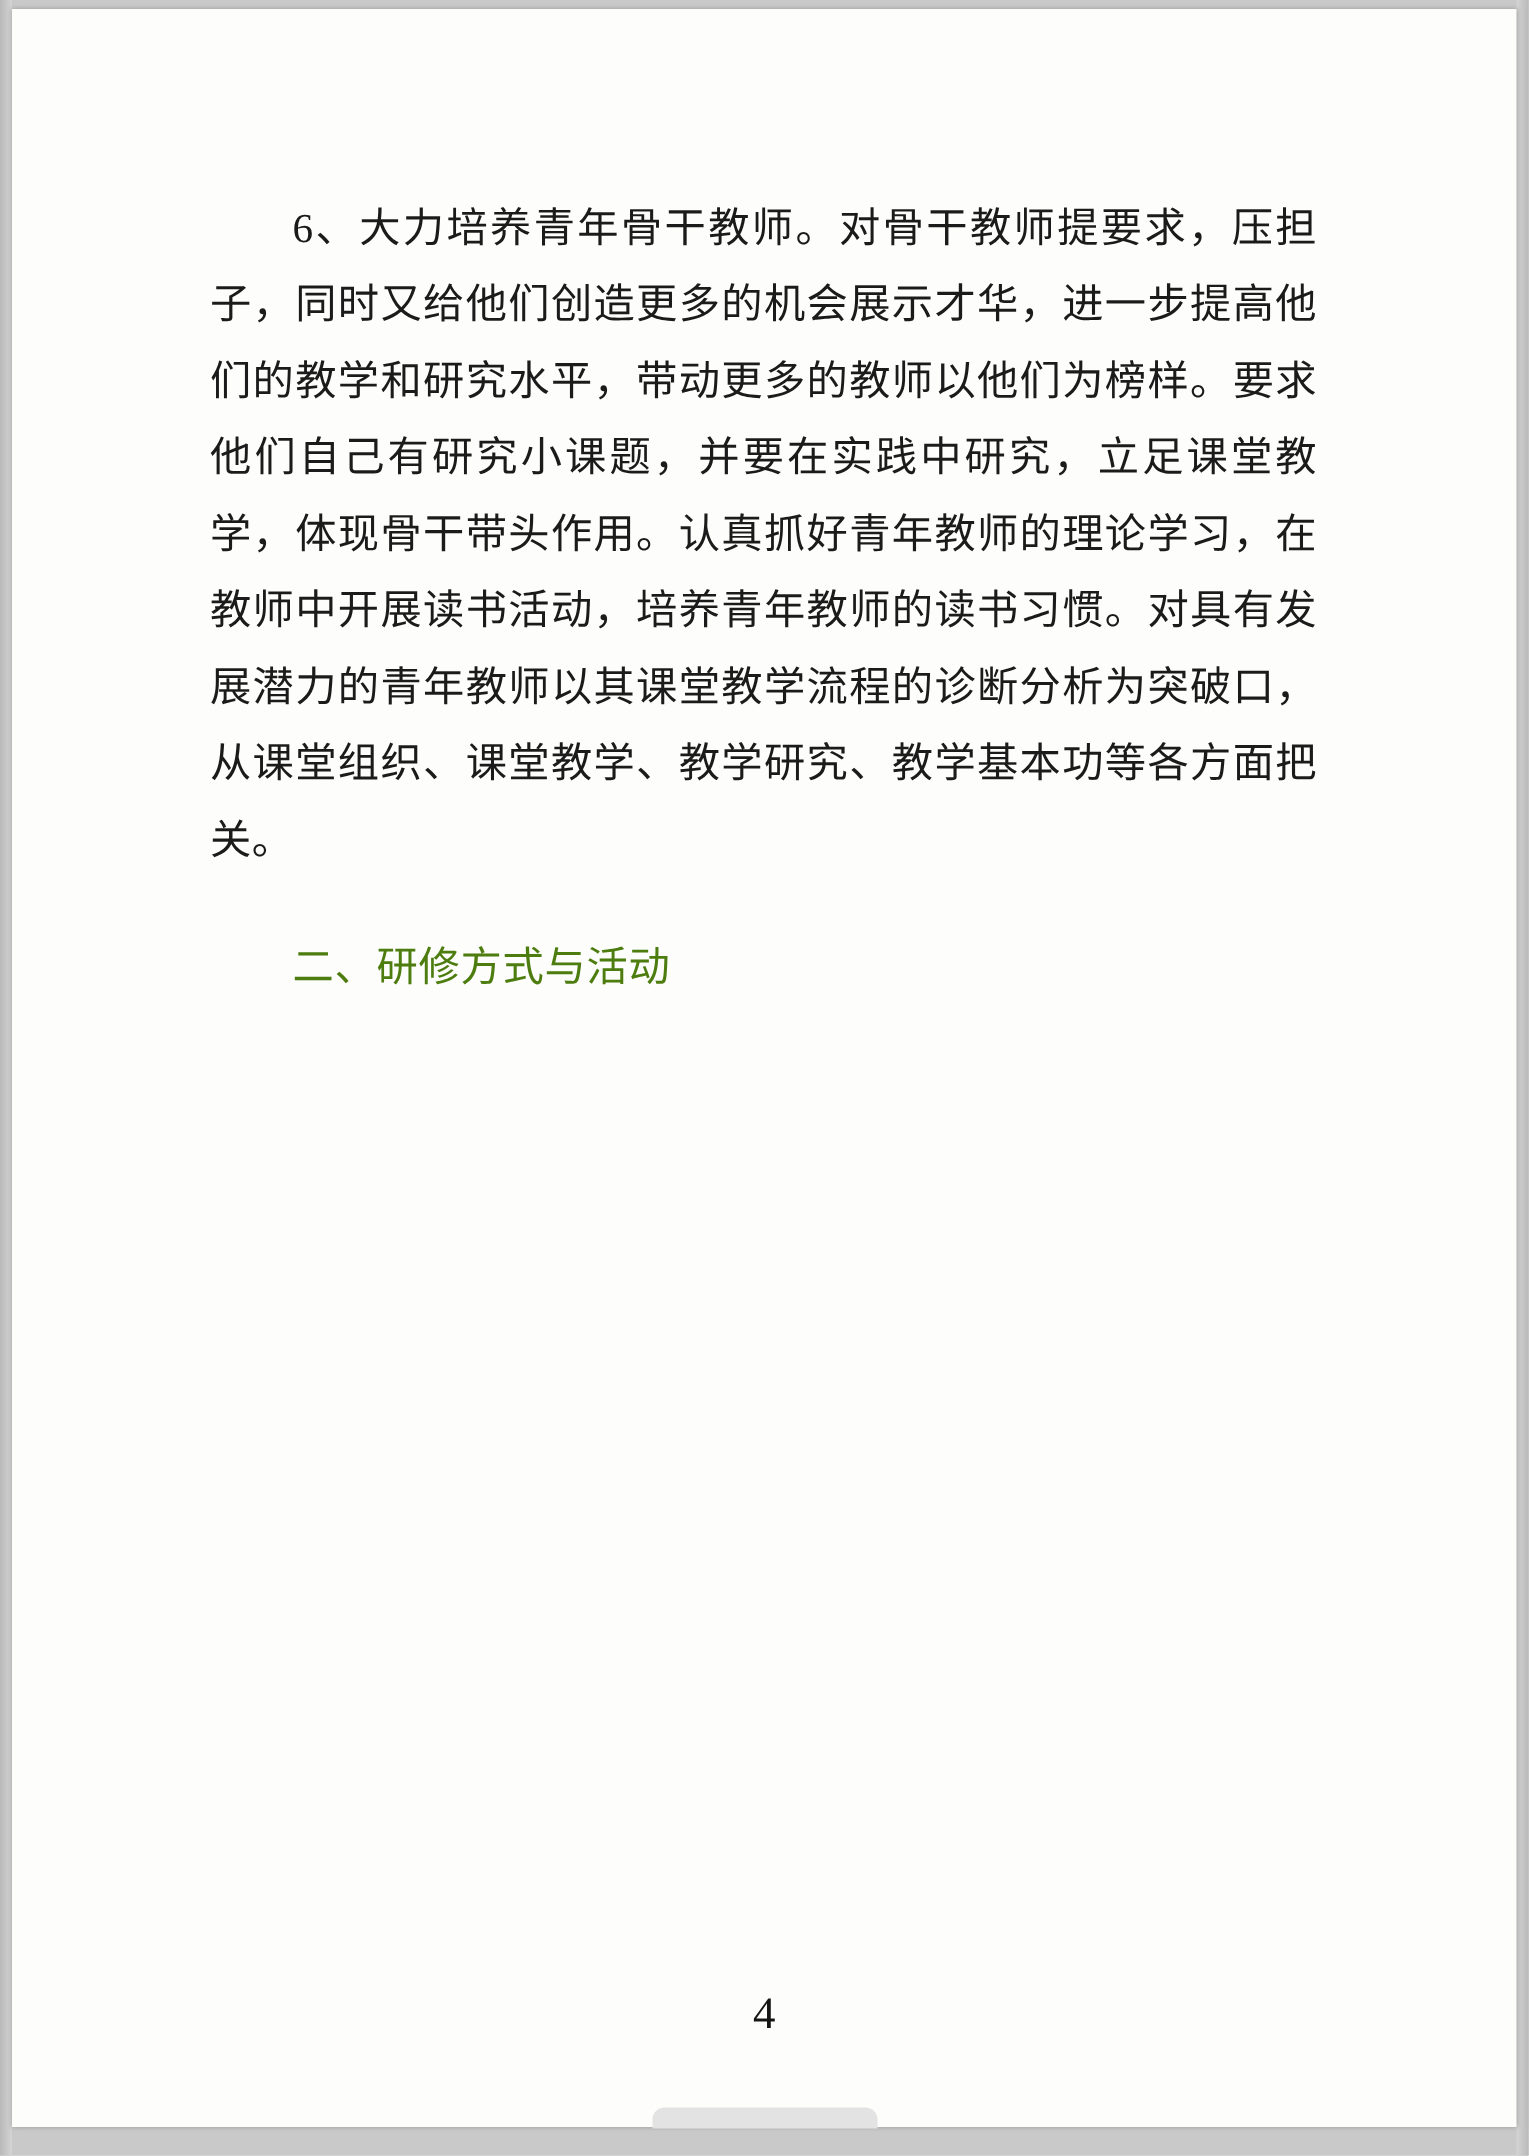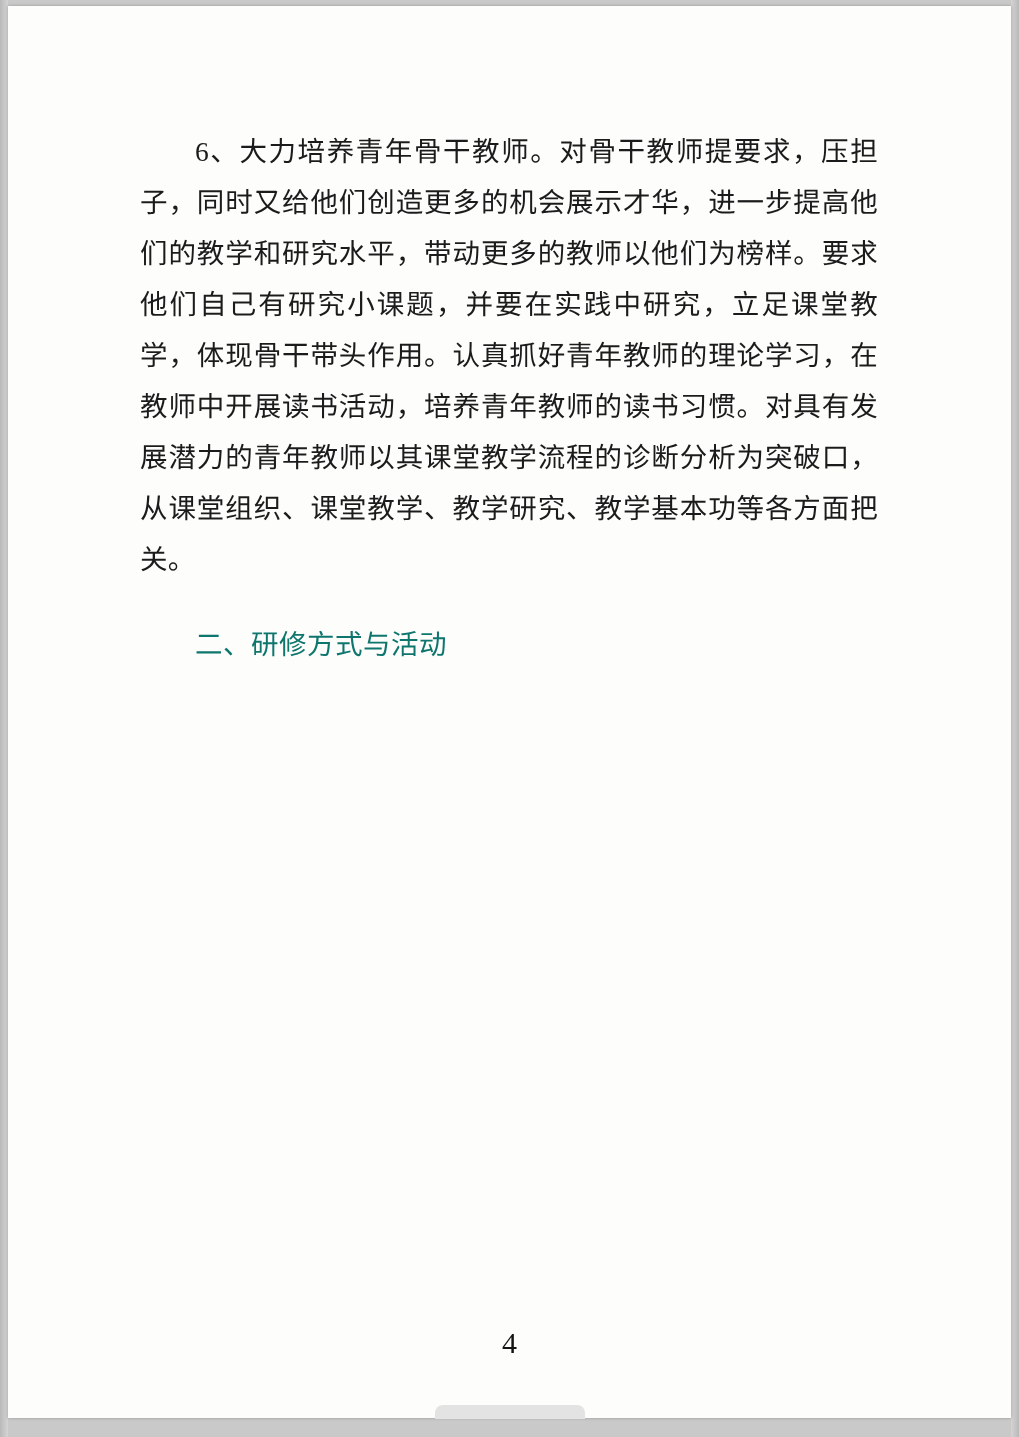--- a/index.html
+++ b/index.html
@@ -48,21 +48,21 @@
   }
   .para.indent {
     text-indent: 2em;
   }
   .para:last-child {
     margin-bottom: 0;
   }
   .section-head {
     font-size: 27.5px;
     line-height: 51px;
-    color: #0f766e;
+    color: #4d7c0f;
     text-indent: 2em;
     margin: 34px 0 0 0;
     letter-spacing: 0.5px;
   }
   .page-number {
     position: absolute;
     left: 0;
     top: 1320px;
     width: 1003px;
     text-align: center;

